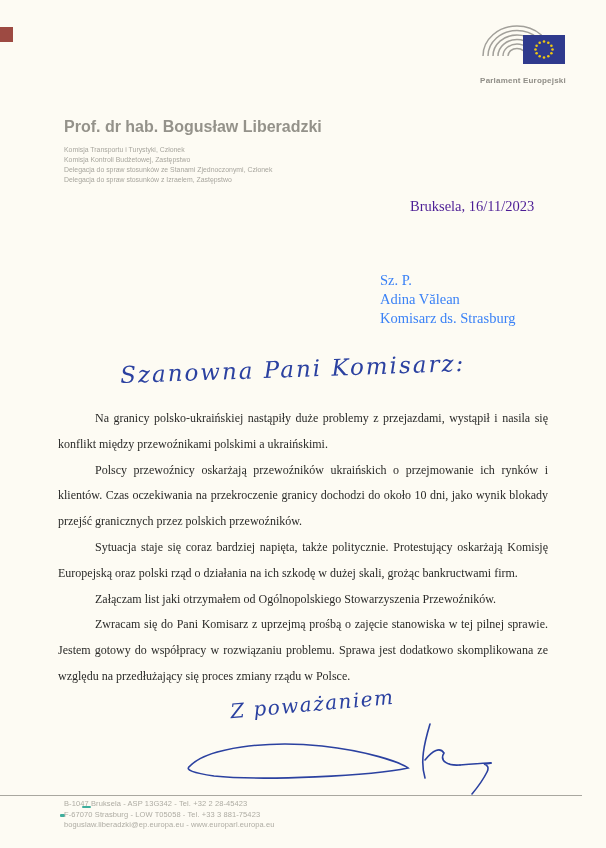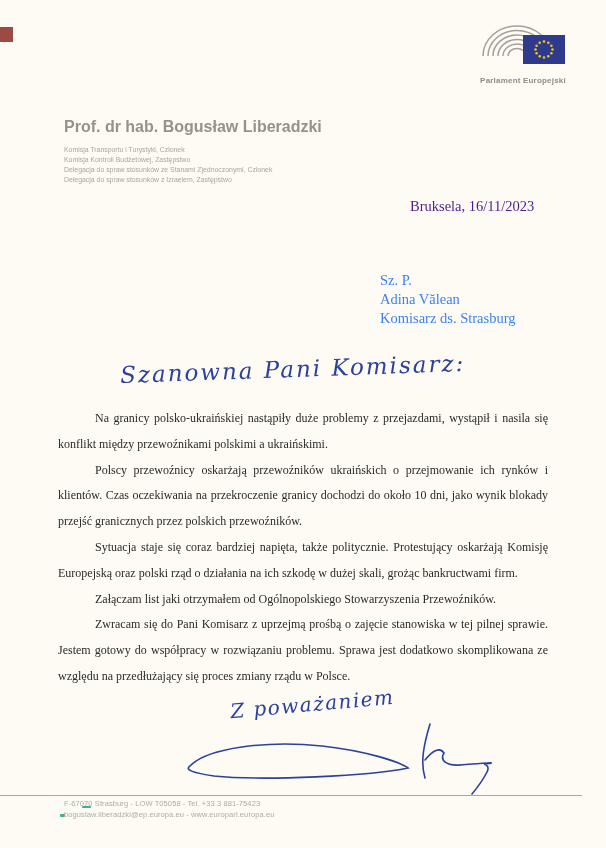--- a/index.html
+++ b/index.html
@@ -149,17 +149,18 @@
       <path d="M 253 42 C 261 32, 268 29, 272 35 C 267 43, 276 48, 288 47"></path>
       <path d="M 288 47 C 312 45, 330 44, 312 46 C 316 47, 317 50, 315 54 C 311 62, 305 70, 300 76"></path>
     </g>
   </svg>
 
   <div class="scan-line"></div>
   <div class="speck speck1"></div>
   <div class="speck speck2"></div>
 
   <div class="footer">
+    <div>B-1047 Bruksela - ASP 13G342 - Tel. +32 2 28-45423</div>
     <div>F-67070 Strasburg - LOW T05058 - Tel. +33 3 881-75423</div>
     <div>boguslaw.liberadzki@ep.europa.eu - www.europarl.europa.eu</div>
   </div>
 
 </div>
 
 </body></html>

